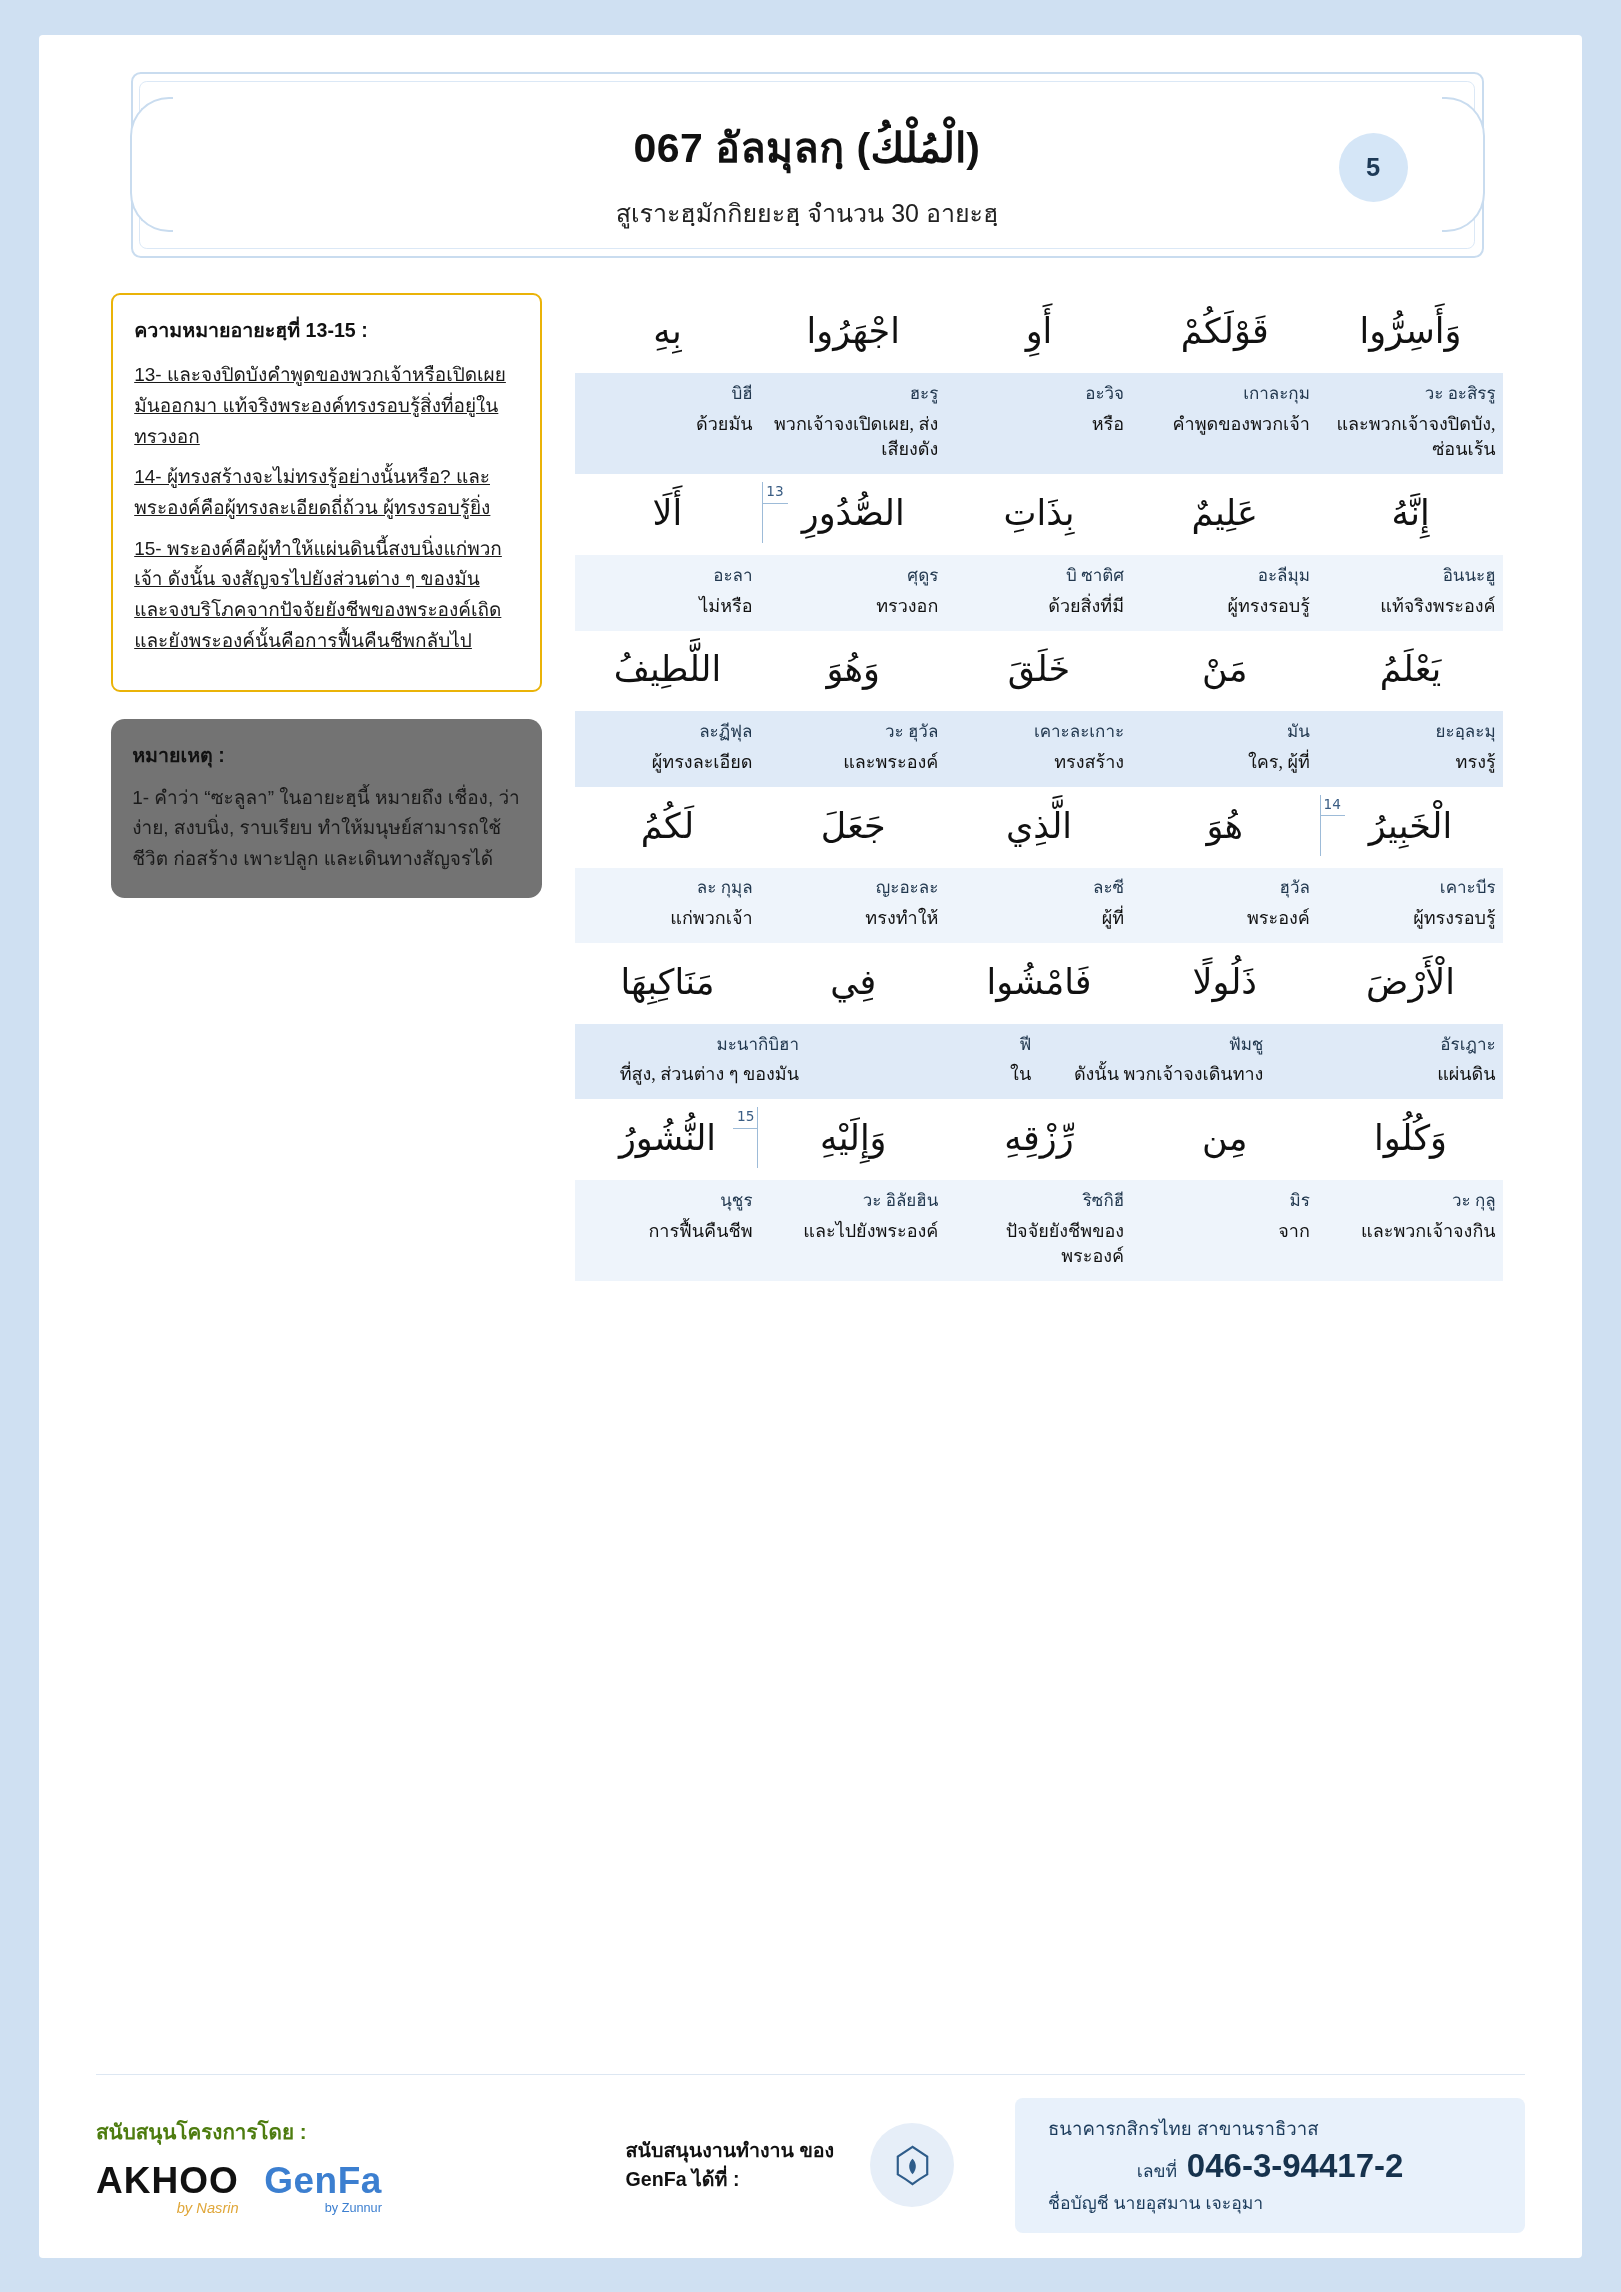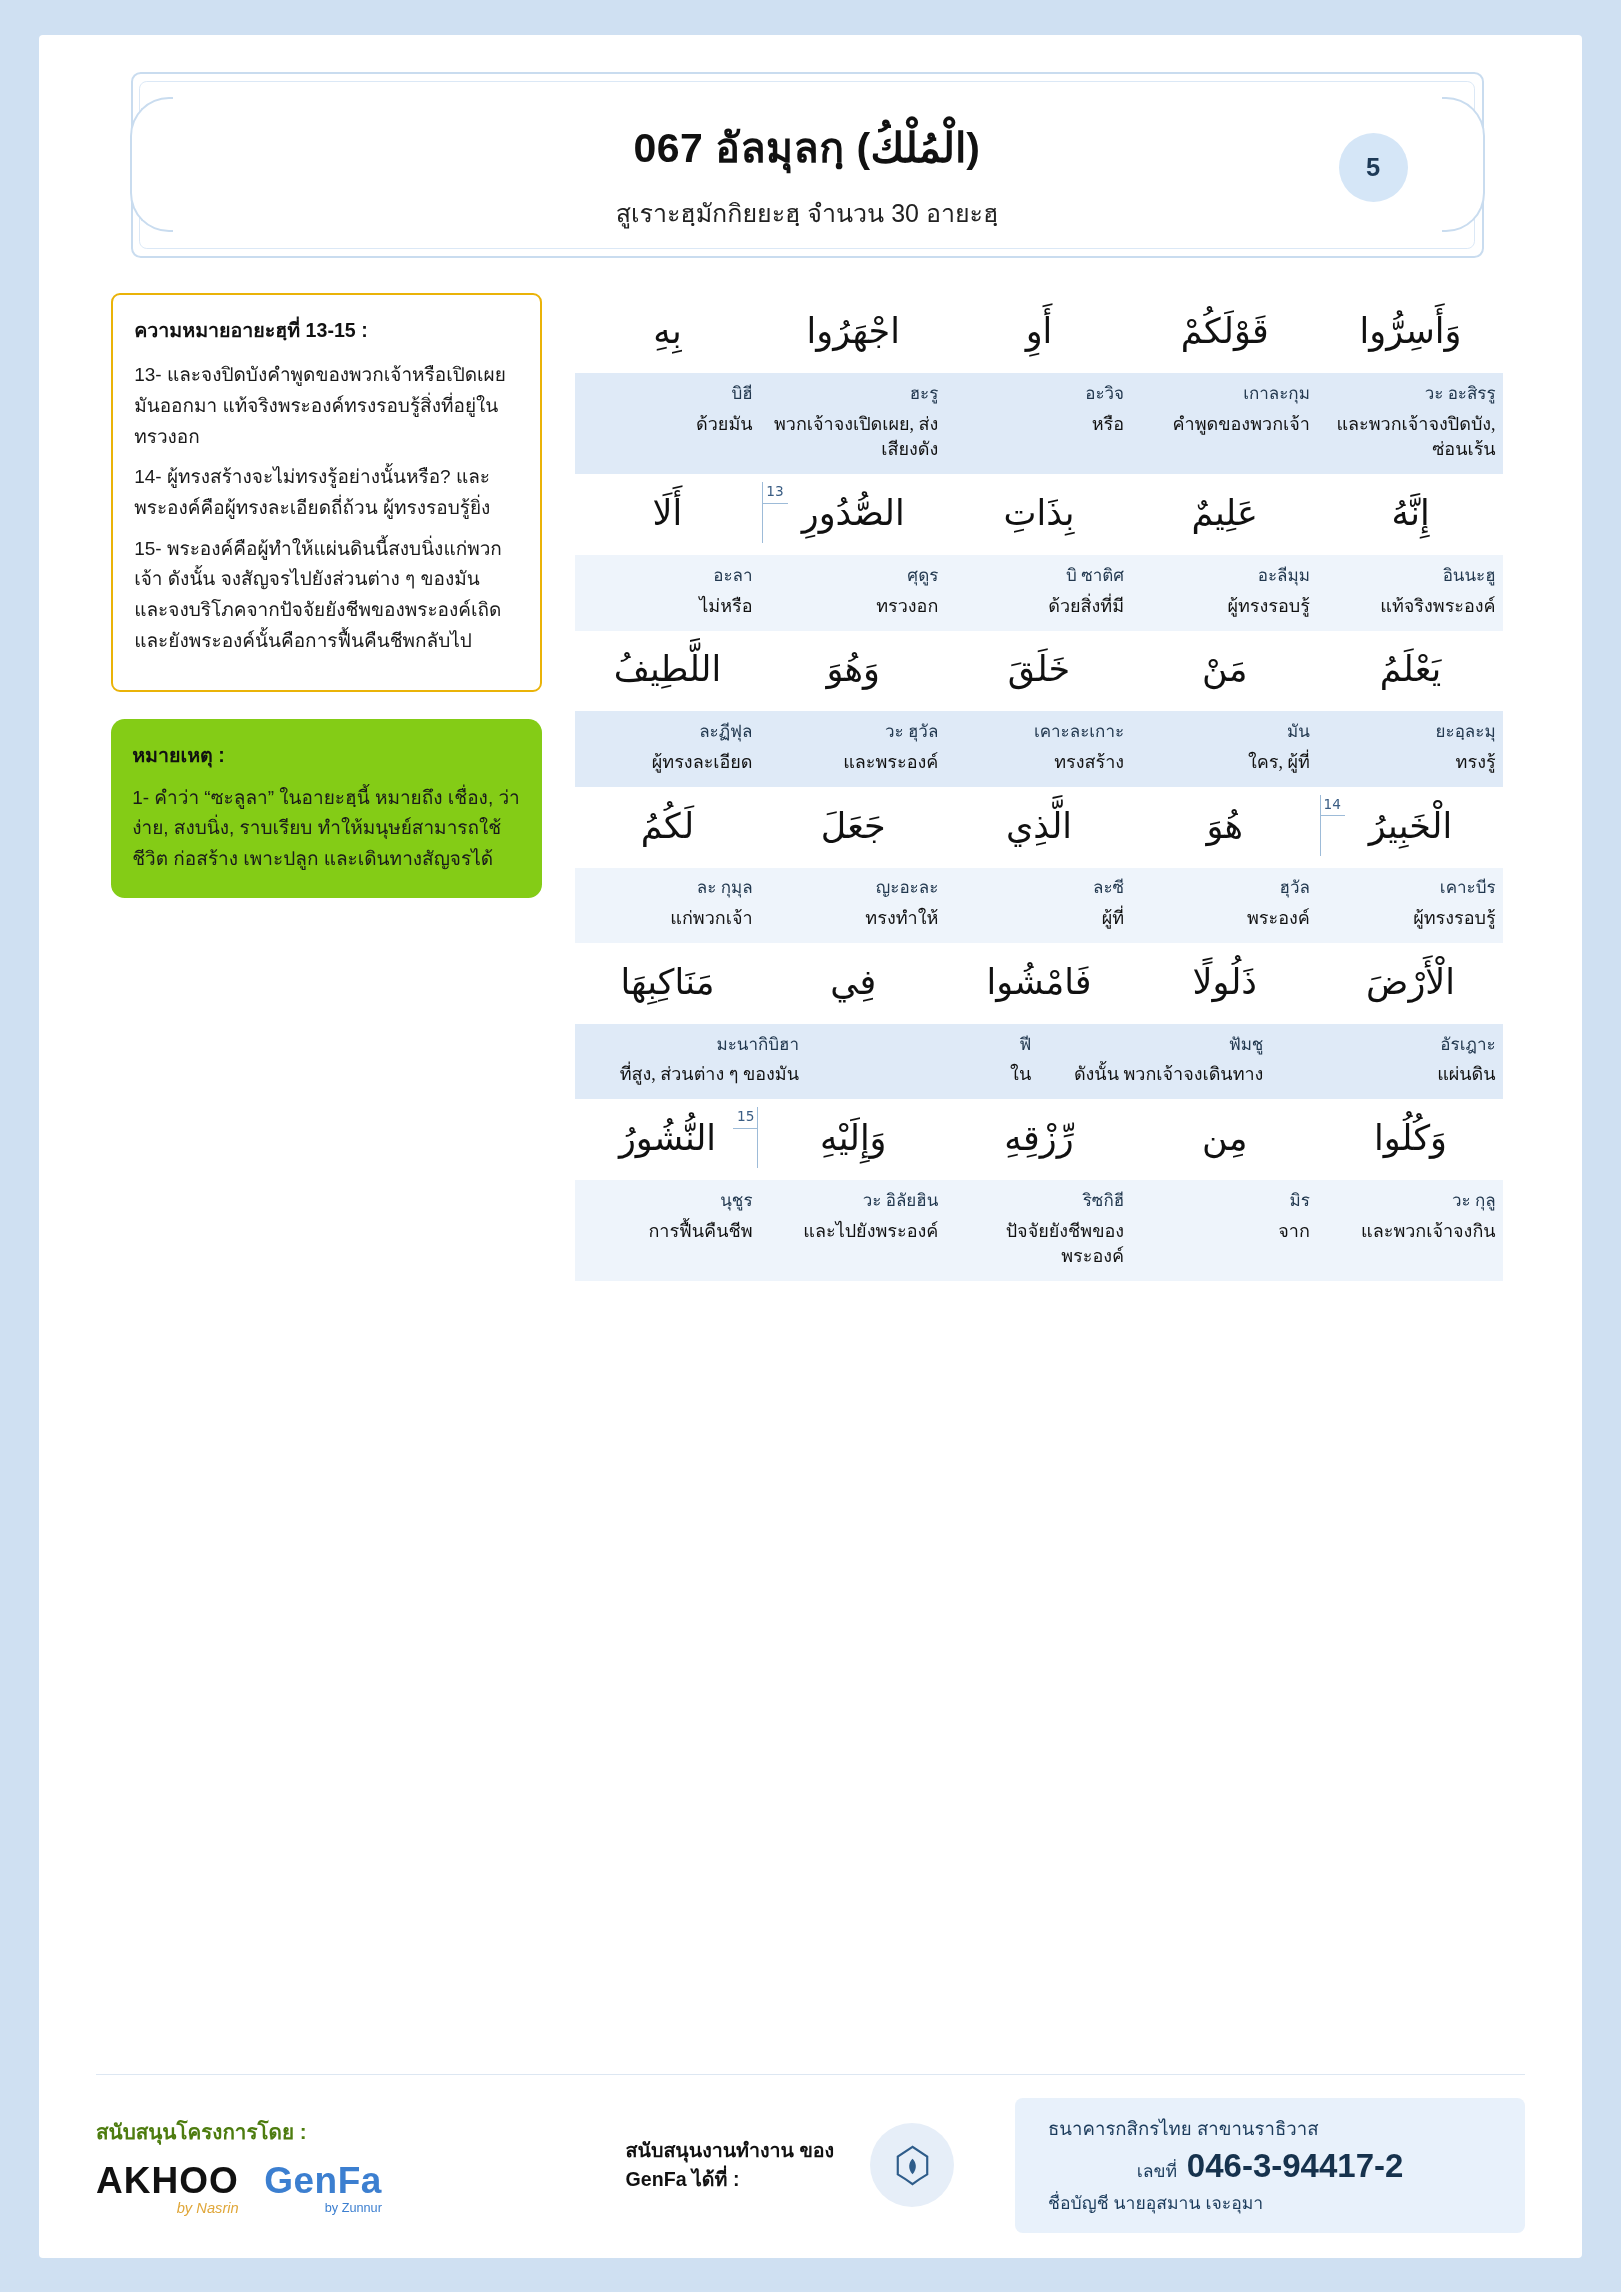--- a/index.html
+++ b/index.html
@@ -108,24 +108,25 @@
     font-size: 19.6px;
     font-weight: bold;
     margin-bottom: 13.7px;
     color: #111;
   }
   .note-card p {
     font-size: 19px;
     line-height: 1.62;
     color: #1a1a1a;
     margin-bottom: 9.8px;
+    text-decoration: underline;
   }
   .remark-card {
     margin-top: 27.4px;
-    background: #84cc16;
+    background: #737373;
     border-radius: 13.7px;
     padding: 19.6px 21.6px 23.5px 21.6px;
   }
   .remark-card h3 {
     font-size: 19.6px;
     font-weight: bold;
     margin-bottom: 11.8px;
     color: #111;
   }
   .remark-card p {

